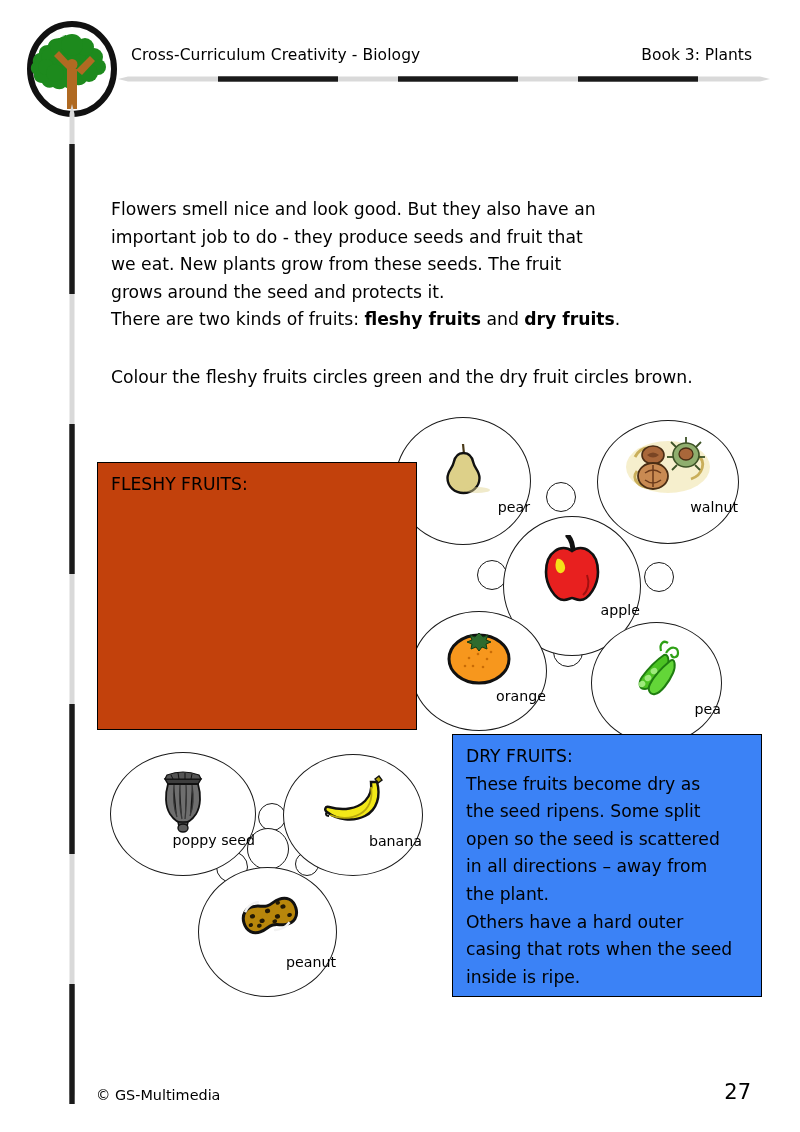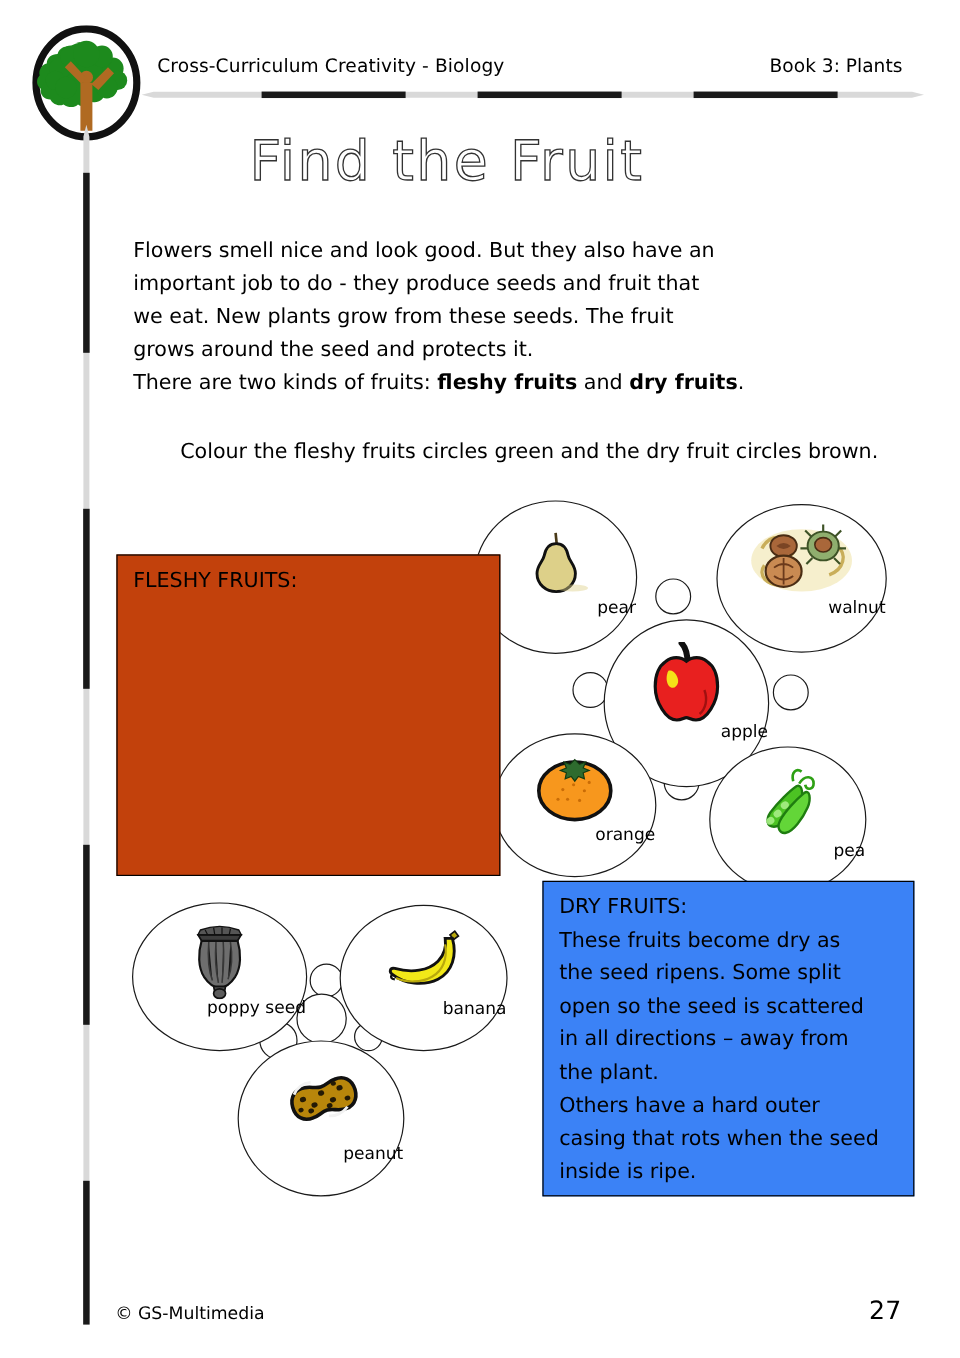--- a/index.html
+++ b/index.html
@@ -88,21 +88,20 @@
   .intro b { font-weight: bold; }
 
   .colour-instruction {
     position: absolute;
     left: 111px;
     top: 364px;
     width: 660px;
     font-size: 17.2px;
     line-height: 27.5px;
     white-space: nowrap;
-    text-align: center;
   }
 
   
   .info-box {
     position: absolute;
     border: 1.3px solid #000;
     background: transparent;
     box-sizing: border-box;
     font-size: 17.2px;
     line-height: 27.6px;
@@ -221,25 +220,20 @@
   <div class="v-rule">
     <svg width="8" height="1000" viewBox="0 0 8 1000" preserveAspectRatio="none">
       <path d="M4 0 L6.5 10 L6.5 990 L4 1000 L1.5 990 L1.5 10 Z" fill="#d9d9d9"></path>
       <rect x="1.3" y="40" width="5.4" height="150" fill="#1a1a1a"></rect>
       <rect x="1.3" y="320" width="5.4" height="150" fill="#1a1a1a"></rect>
       <rect x="1.3" y="600" width="5.4" height="150" fill="#1a1a1a"></rect>
       <rect x="1.3" y="880" width="5.4" height="120" fill="#1a1a1a"></rect>
     </svg>
   </div>
 
-  <div class="sheet-title">
-    <svg width="420" height="62" viewBox="0 0 420 62">
-      <text x="0" y="46" font-family="'DejaVu Sans', sans-serif" font-size="46" letter-spacing="2" fill="none" stroke="#333333" stroke-width="1.1">Find the Fruit</text>
-    </svg>
-  </div>
 
   <div class="intro"><span>Flowers smell nice and look good.  But they also have an
 important job to do - they produce seeds and fruit that
 we eat.  New plants grow from these seeds.  The fruit
 grows around the seed and protects it.</span>
 <span>There are two kinds of fruits: </span><b>fleshy fruits</b><span> and </span><b>dry fruits</b><span>.</span></div>
 
   <div class="colour-instruction">Colour the fleshy fruits circles green and the dry fruit circles brown.</div>
 
   <div class="circle-layer">

